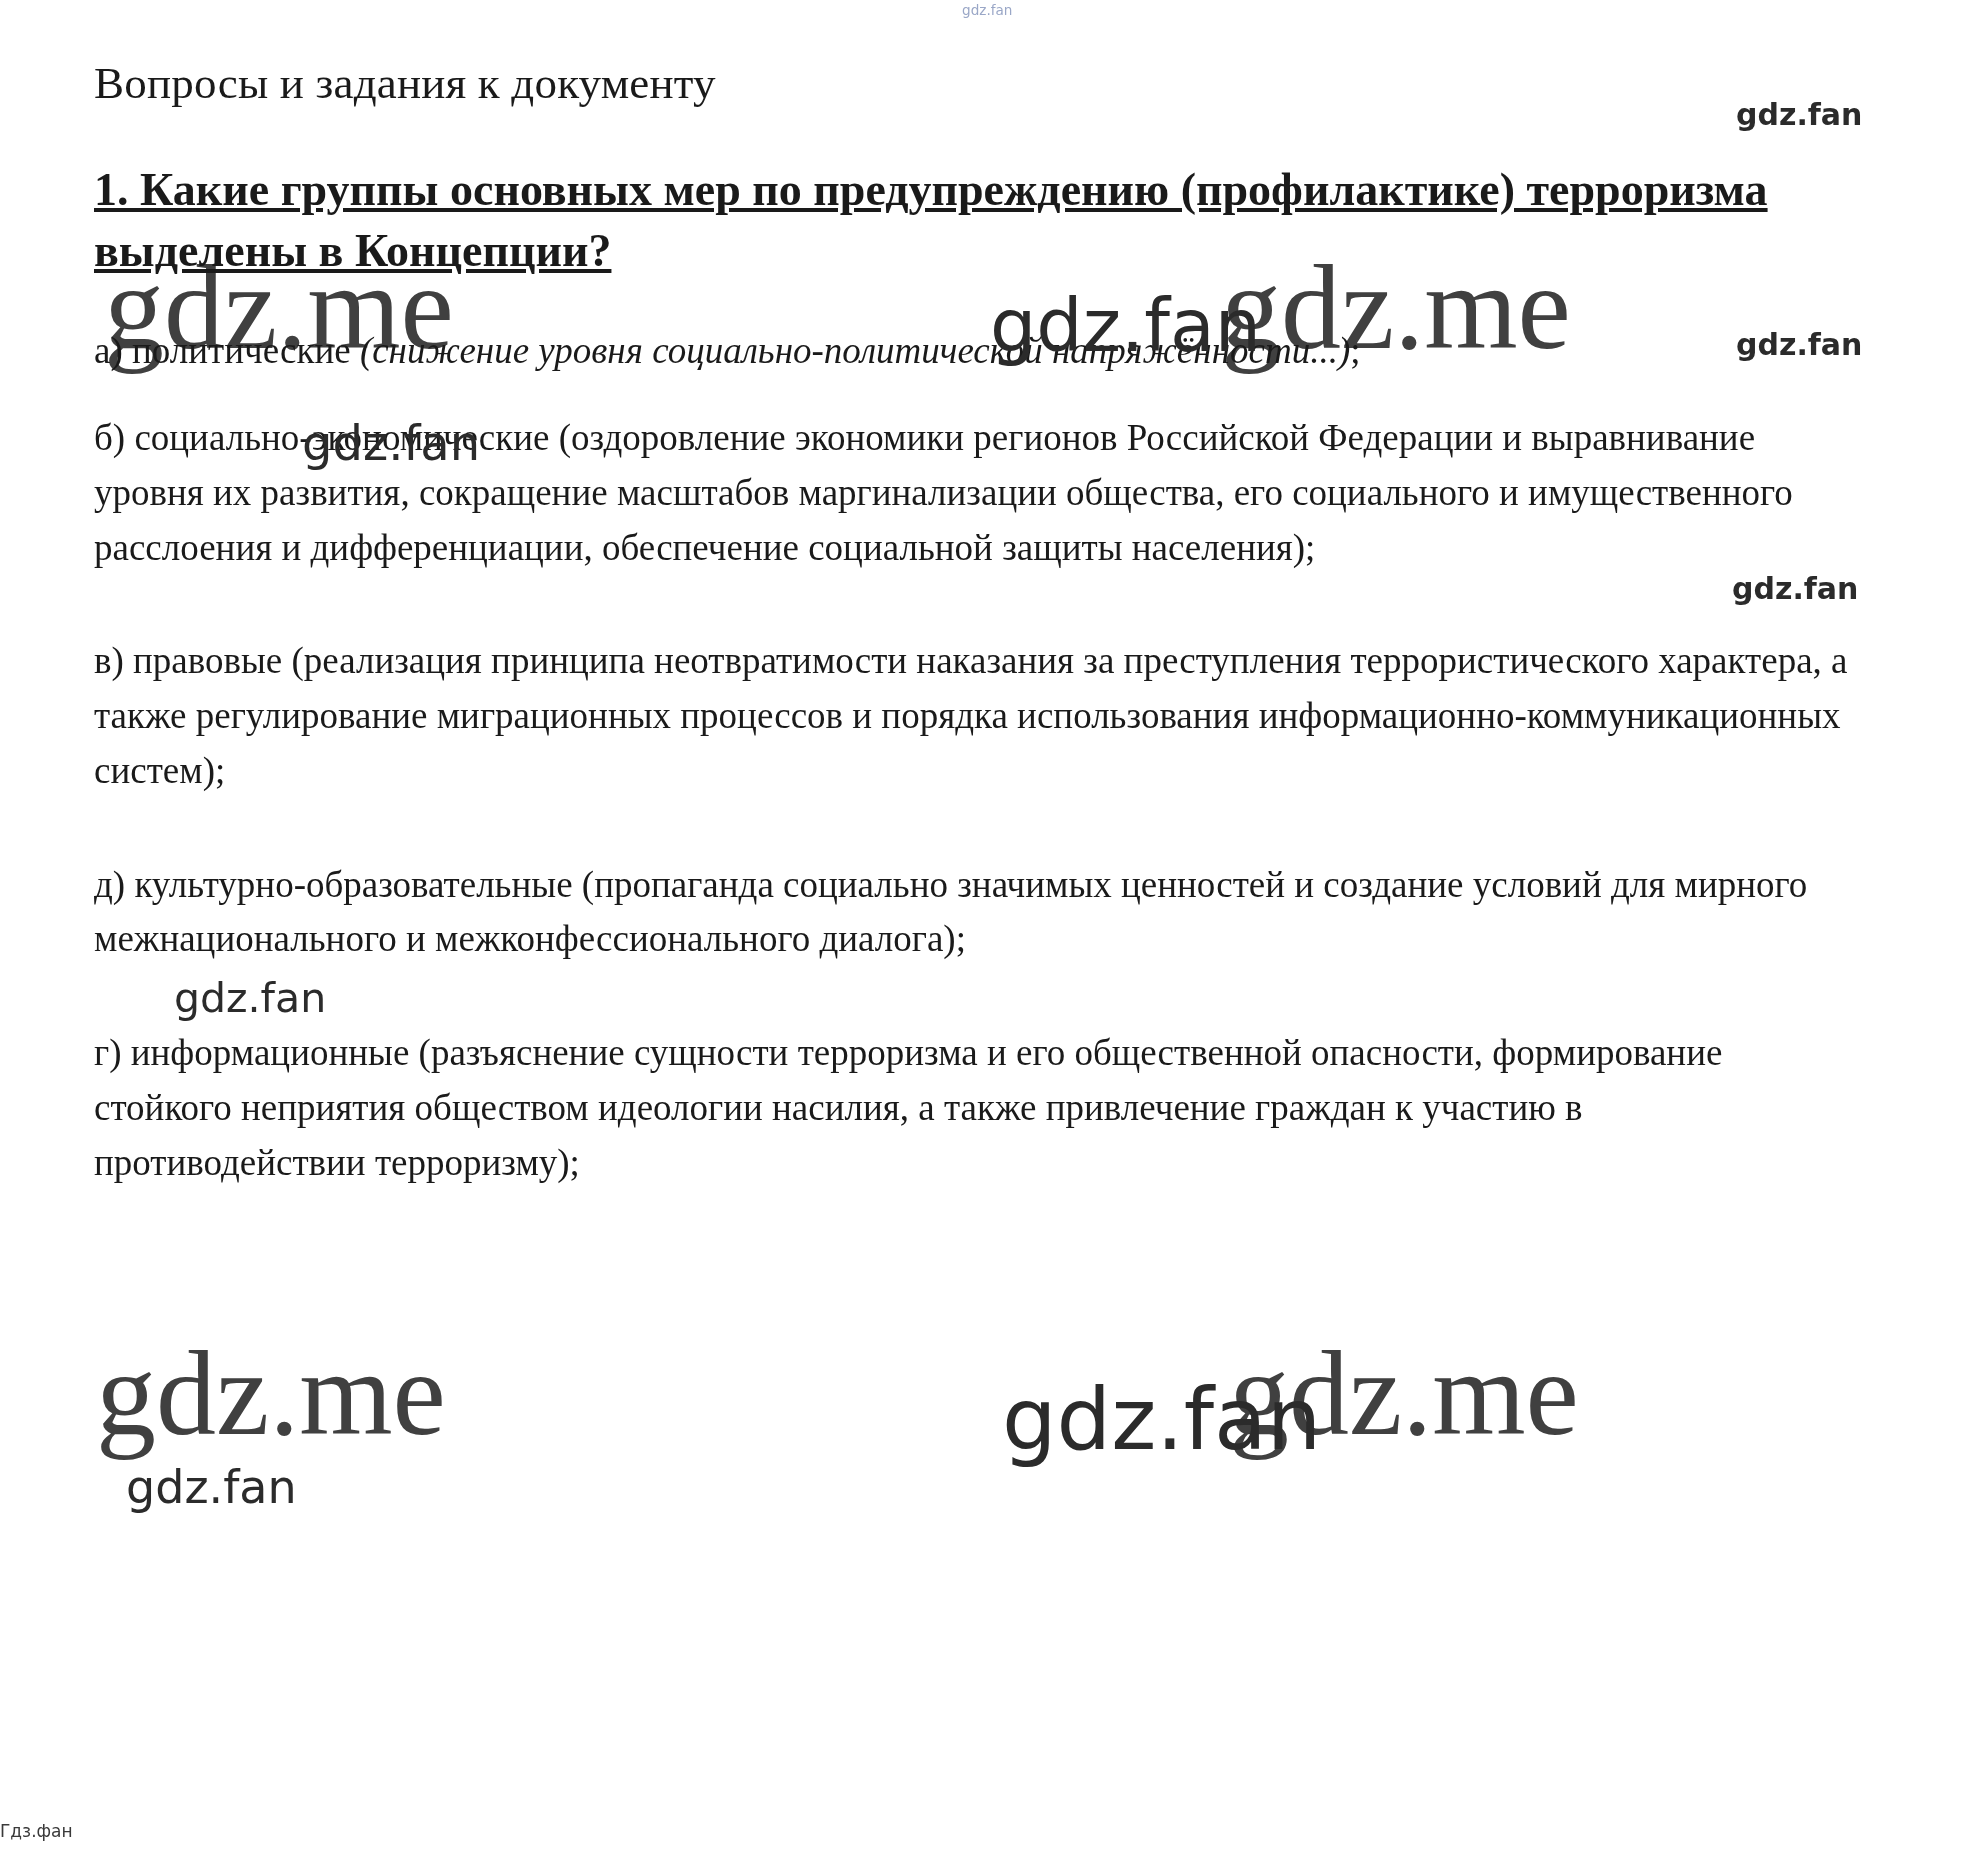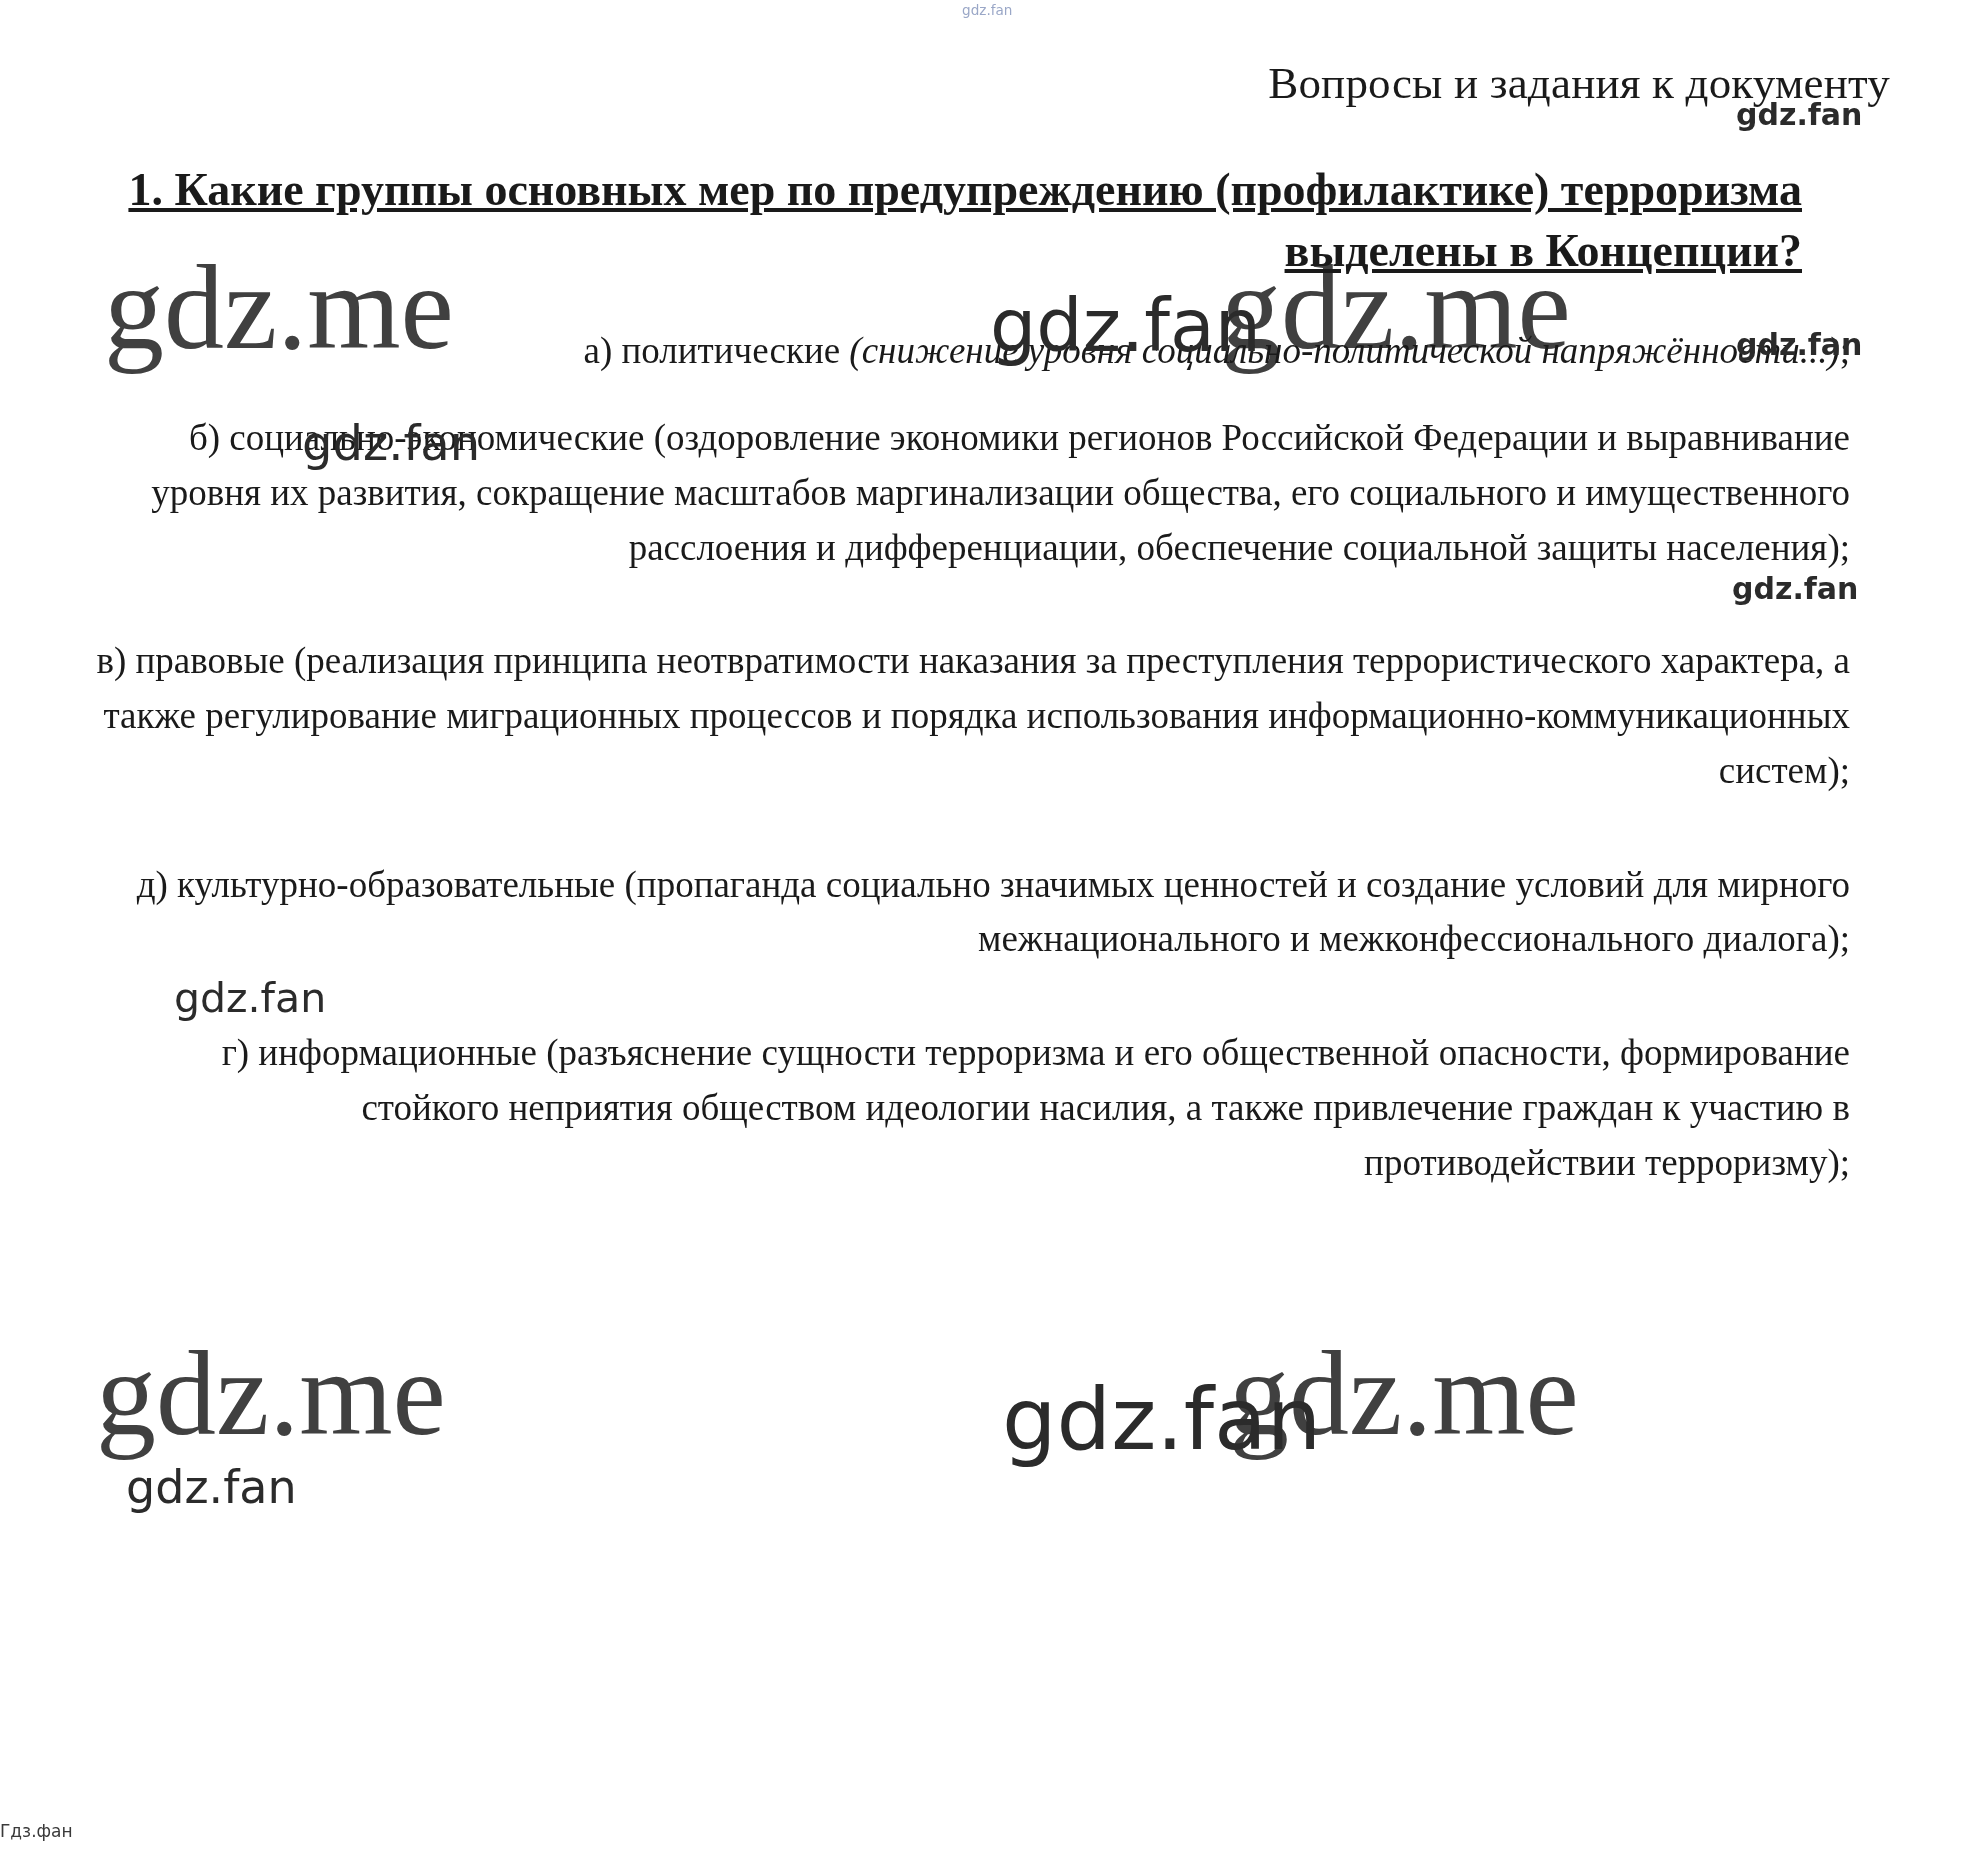--- a/index.html
+++ b/index.html
@@ -34,21 +34,20 @@
     color: #404040;
     font-family: "Liberation Serif", serif;
   }
 
   
   .content {
     position: absolute;
     left: 94px;
     top: 56px;
     width: 1796px;
-    text-align: right;
   }
 
   h1.doc-title {
     font-size: 45px;
     font-weight: 400;
     margin: 0 0 49px 0;
     line-height: 1.2;
     letter-spacing: 0.2px;
   }
 

